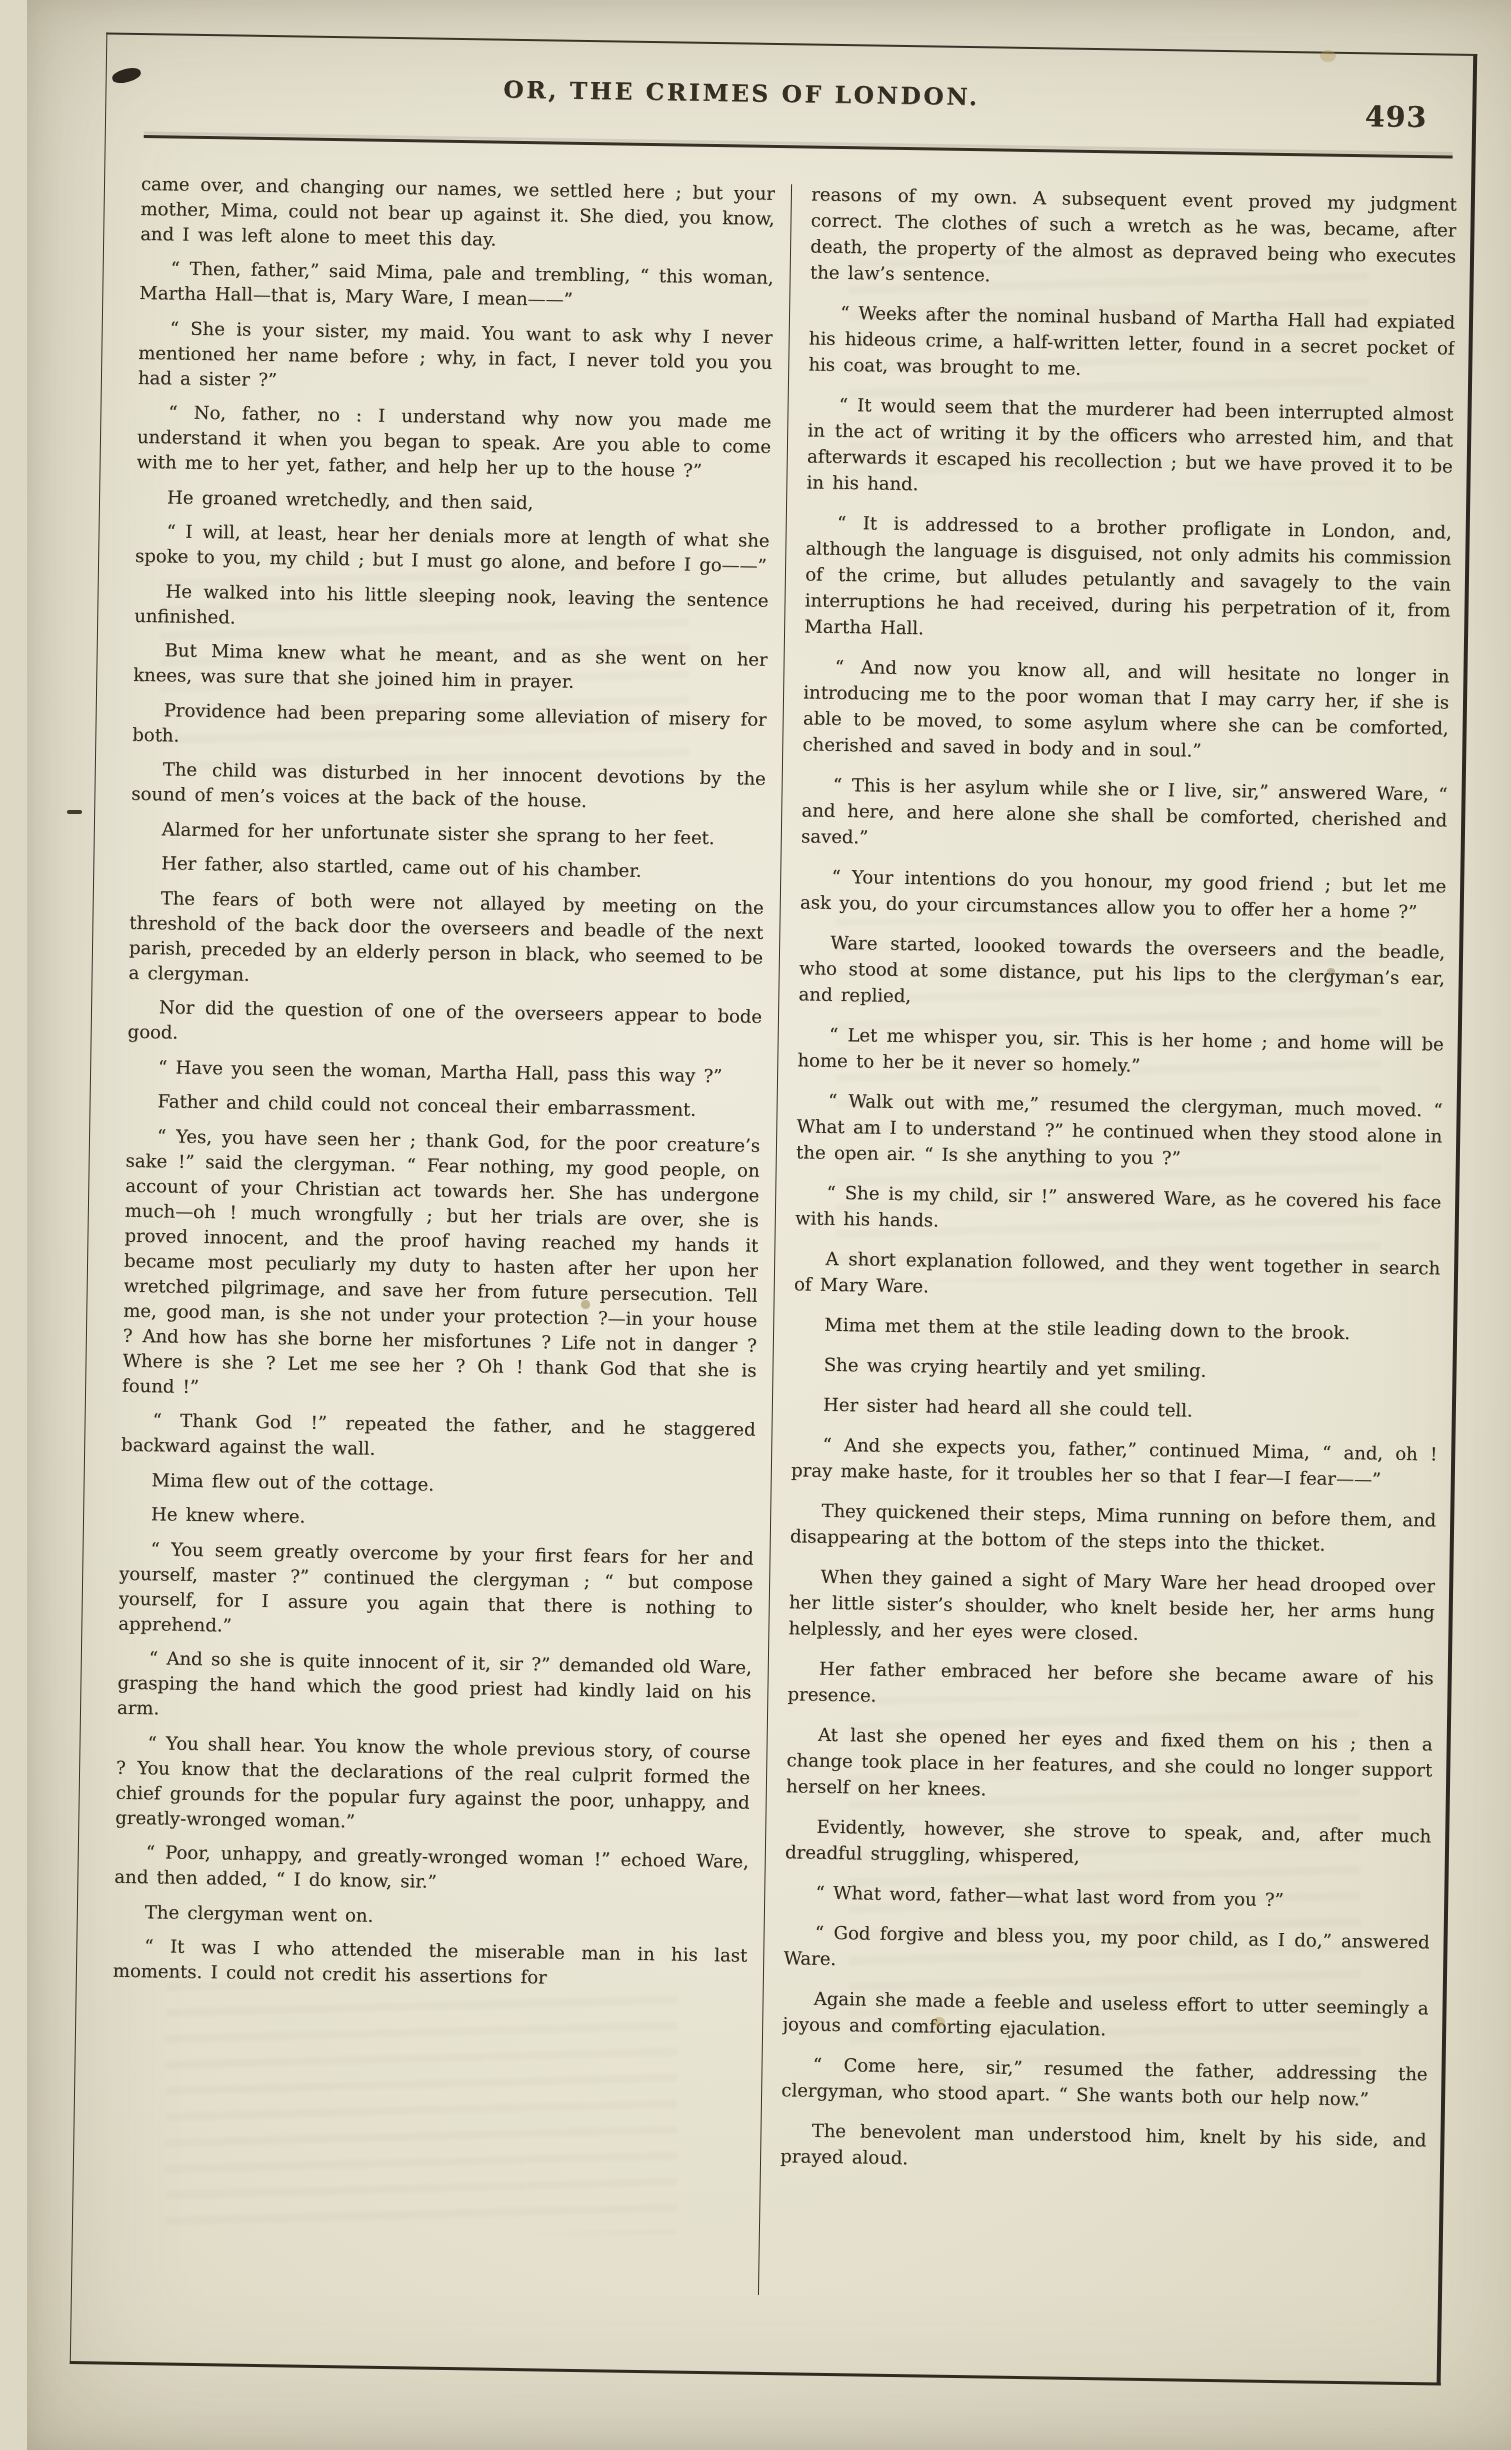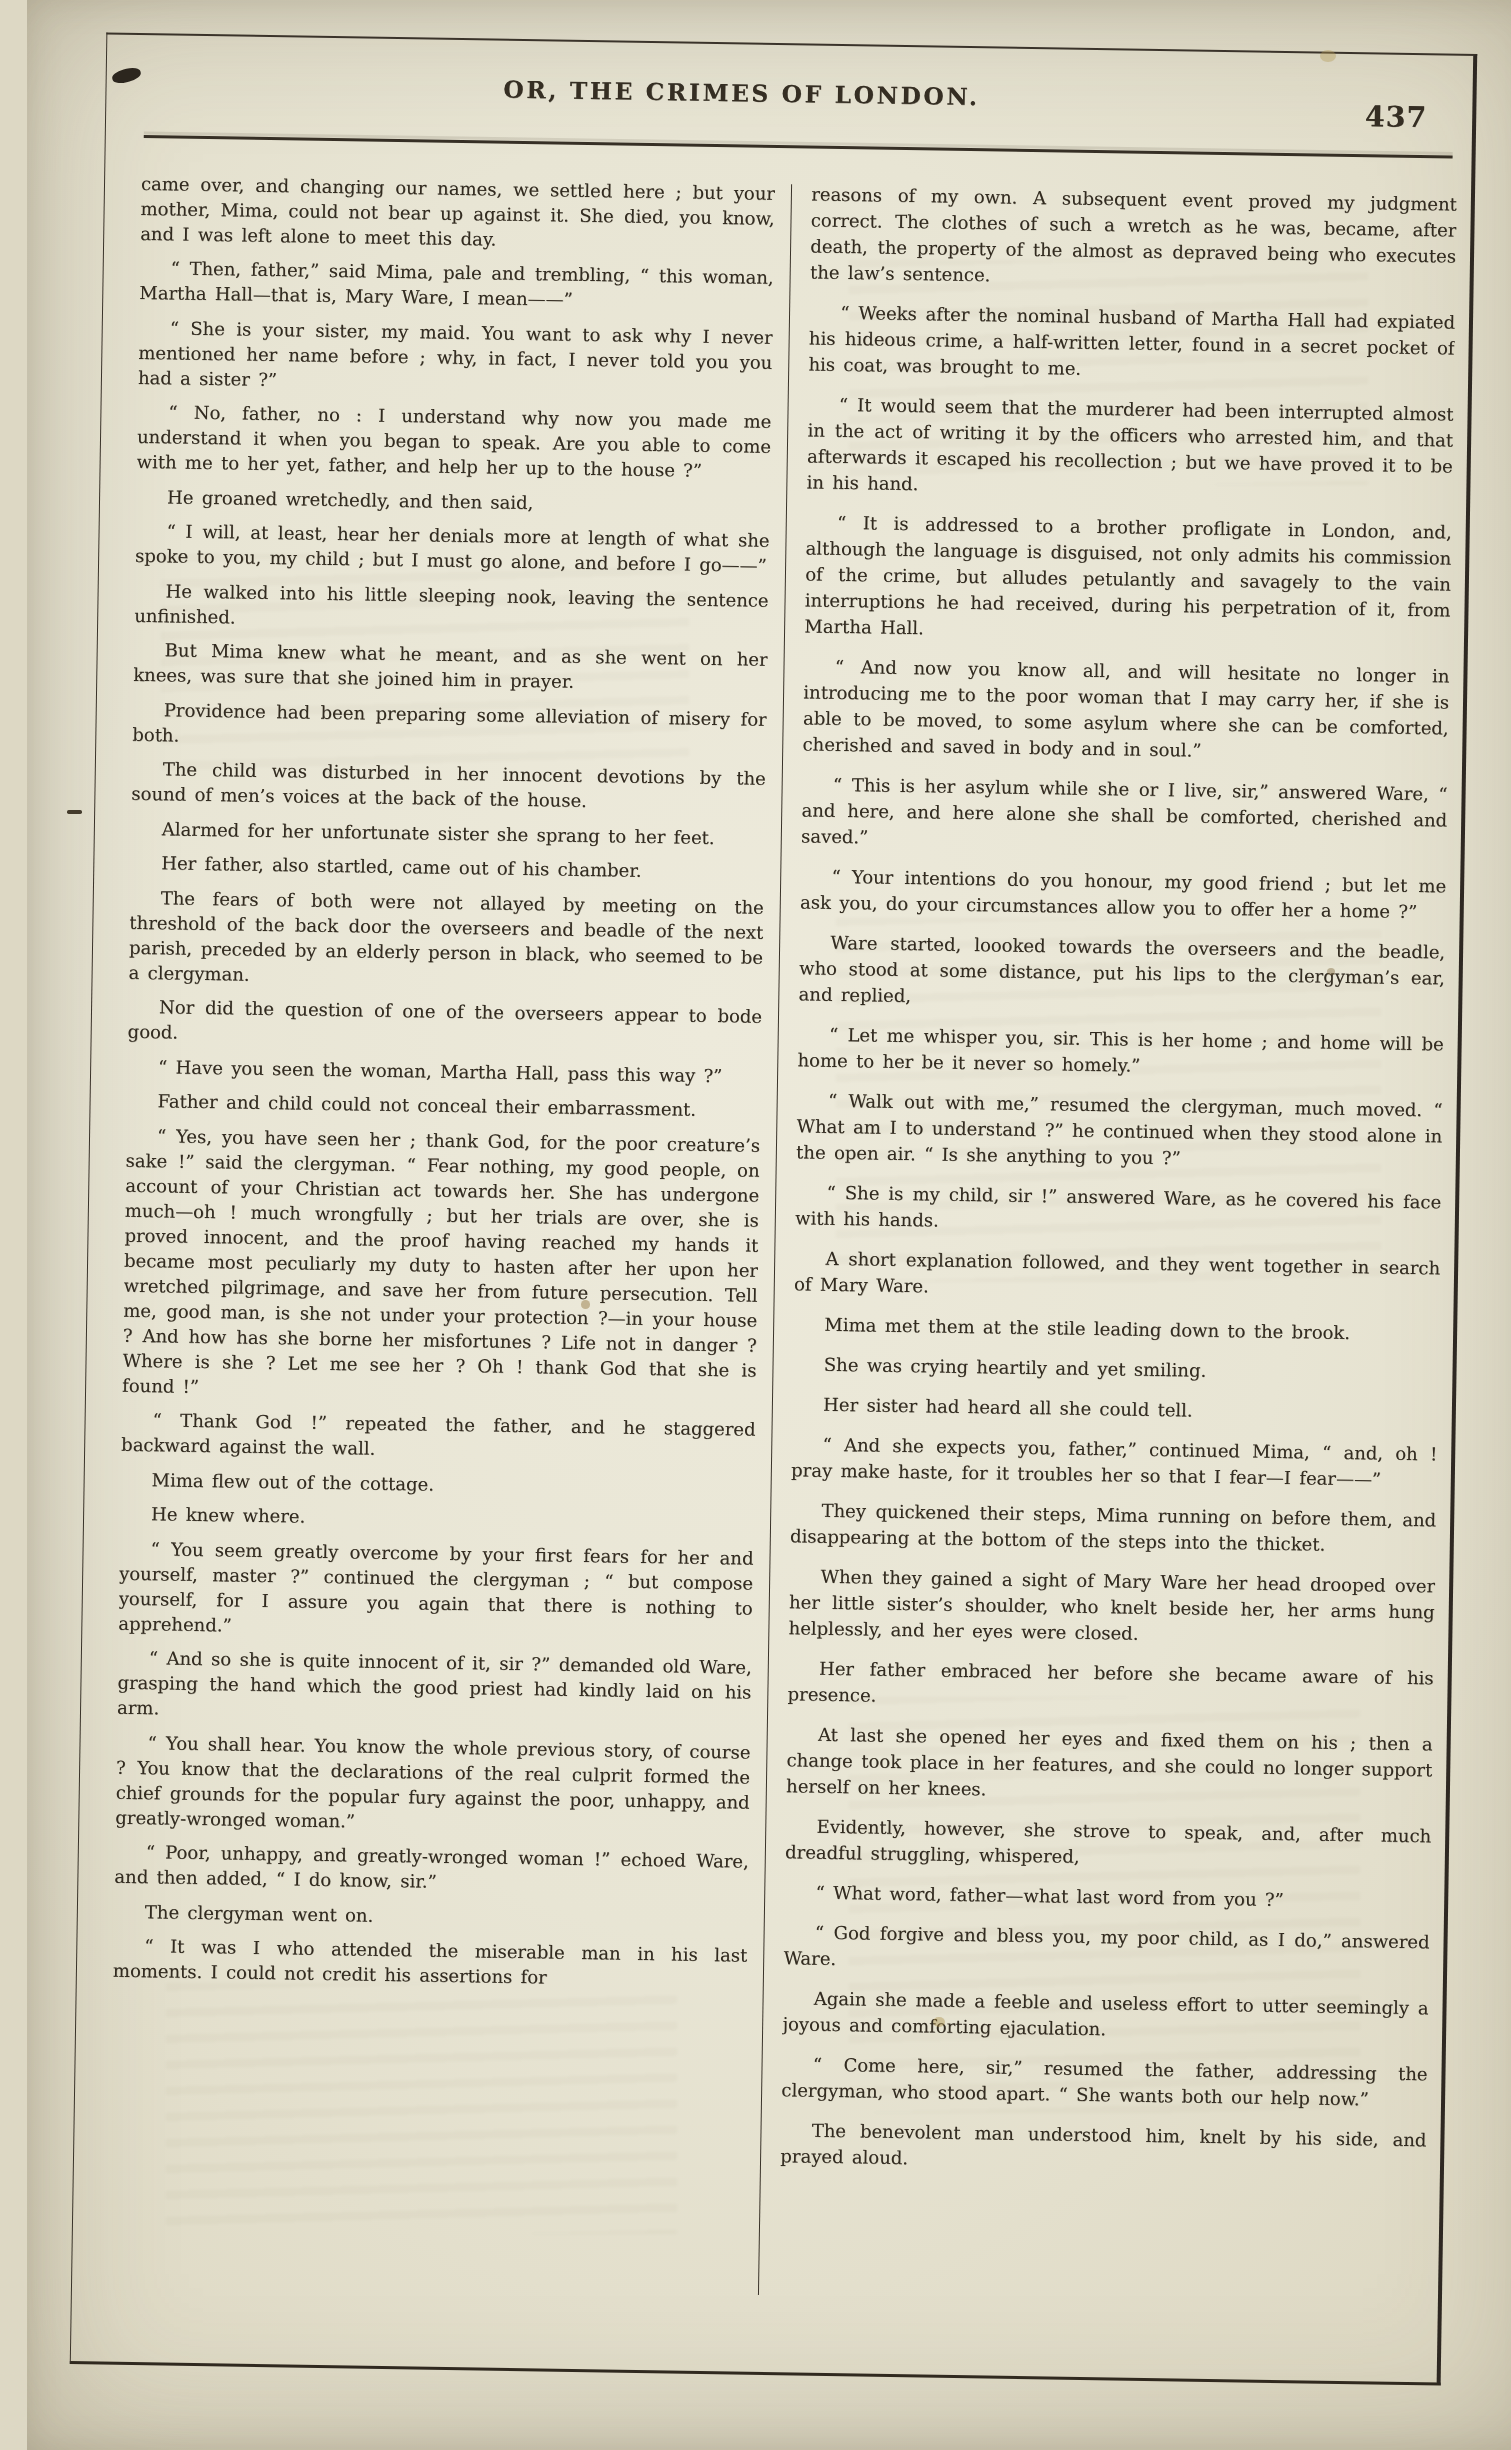--- a/index.html
+++ b/index.html
@@ -88,21 +88,21 @@
 
   <div class="ghost g1"></div>
   <div class="ghost g2"></div>
   <div class="ghost g3"></div>
   <div class="ghost g4"></div>
   <div class="ghost g5"></div>
 
   <div class="frame">
     <div class="header">
       <div class="running-title">OR, THE CRIMES OF LONDON.</div>
-      <div class="page-number">437</div>
+      <div class="page-number">493</div>
     </div>
     <div class="header-rule"></div>
     <div class="columns">
       <div class="col col-left" id="col-left">
           <p class="flush">came over, and changing our names, we settled here ; but your mother, Mima, could not bear up against it.  She died, you know, and I was left alone to meet this day.</p>
           <p>“ Then, father,” said Mima, pale and trembling, “ this woman, Martha Hall—that is, Mary Ware, I mean——”</p>
           <p>“ She is your sister, my maid.  You want to ask why I never mentioned her name before ; why, in fact, I never told you you had a sister ?”</p>
           <p>“ No, father, no :  I understand why now you made me understand it when you began to speak.  Are you able to come with me to her yet, father, and help her up to the house ?”</p>
           <p>He groaned wretchedly, and then said,</p>
           <p>“ I will, at least, hear her denials more at length of what she spoke to you, my child ; but I must go alone, and before I go——”</p>

